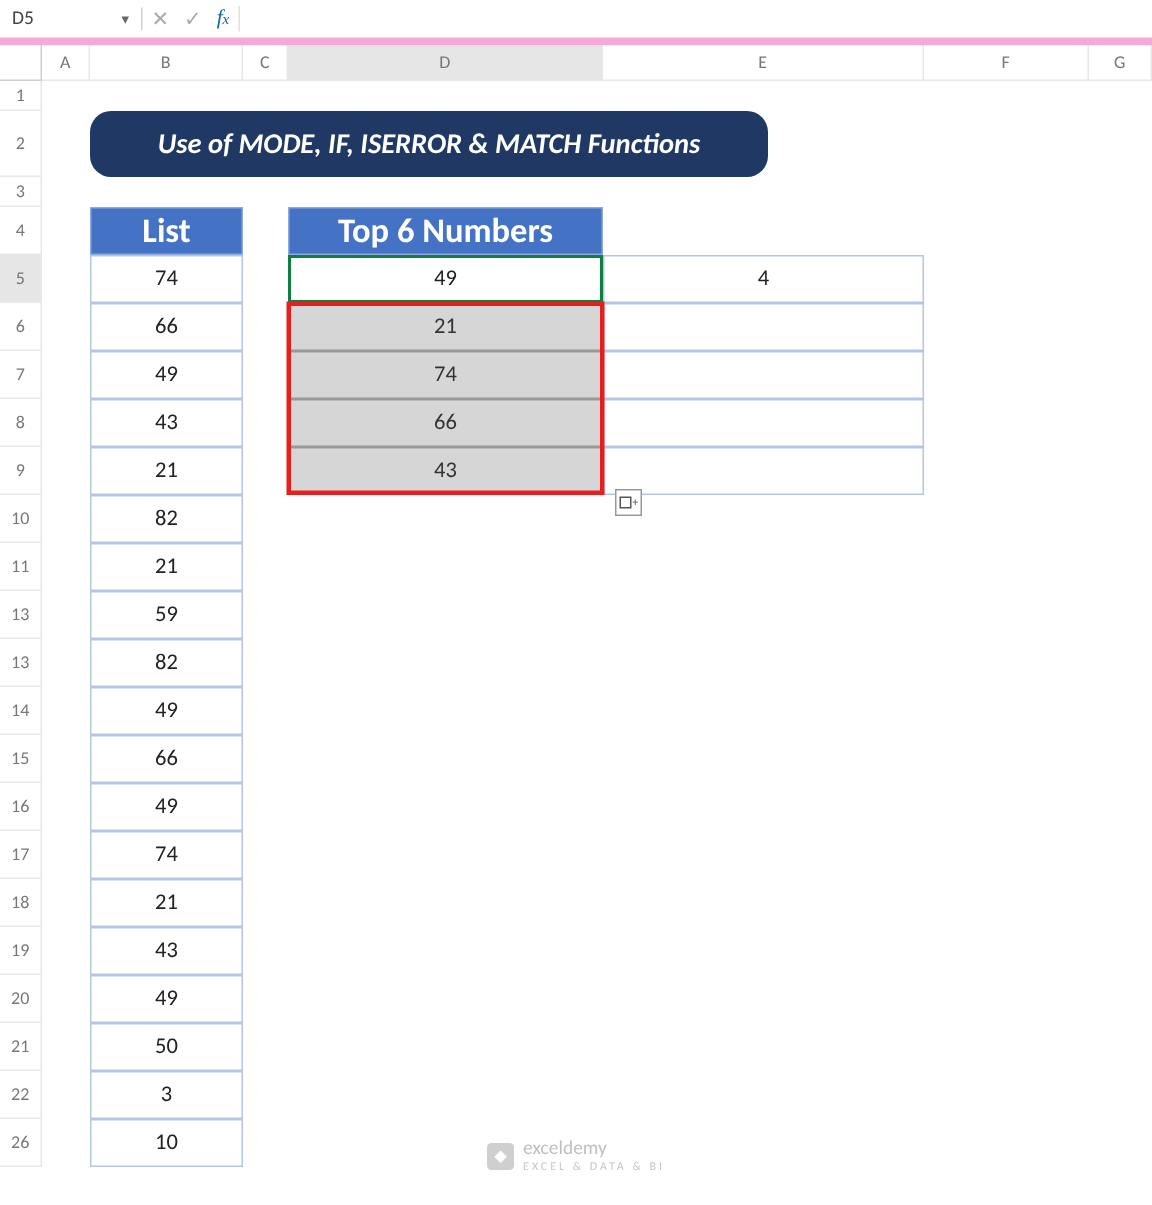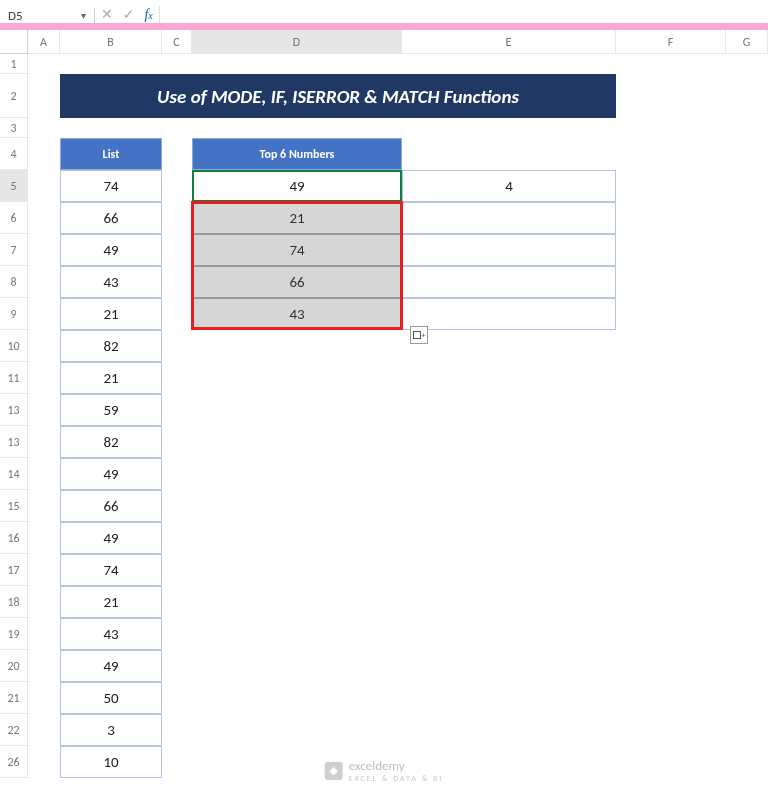--- a/index.html
+++ b/index.html
@@ -8,22 +8,22 @@
     font-size: 14px;
     background: #ffffff;
     color: #333;
     width: 768px;
     height: 803px;
     overflow: hidden;
     position: relative;
   }
   .formula-bar {
     display: flex;
-    align-items: flex-end;
-    border-bottom: 7px solid #f9a8d4;
+    align-items: center;
+    border-bottom: 5px solid #f9a8d4;
     height: 30px;
     background: #fff;
   }
   .name-box {
     width: 95px;
     display: flex;
     align-items: center;
     border-right: 1px solid #d0d0d0;
     padding: 0 8px;
     justify-content: space-between;
@@ -100,21 +100,21 @@
     color: #fff;
     font-weight: bold;
     font-size: 19px;
     font-style: italic;
     border: none;
   }
   .tbl-hdr {
     background: #4472C4;
     color: #fff;
     font-weight: bold;
-    font-size: 12px;
+    font-size: 23px;
     border: 1px solid #8EA9DB;
   }
   .tbl-cell {
     background: #fff;
     border: 1px solid #B4C6E7;
     color: #222;
   }
   .sel-cell-d5 {
     border: 2px solid #0d7f3f;
     position: relative;
@@ -199,21 +199,21 @@
     <div class="cell cC row-h1"></div>
     <div class="cell cD row-h1"></div>
     <div class="cell cE row-h1"></div>
     <div class="cell cF row-h1"></div>
     <div class="cell cG row-h1"></div>
   </div>
 
   <div class="row row-h2">
     <div class="rowhdr row-h2">2</div>
     <div class="cell cA row-h2"></div>
-    <div class="cell title-cell row-h2" style="width:556px;">
+    <div class="cell title-cell row-h2" style="width:452px;border-radius:14px;">
       <span>Use of MODE, IF, ISERROR &amp; MATCH Functions</span>
     </div>
     <div class="cell cF row-h2"></div>
     <div class="cell cG row-h2"></div>
   </div>
 
   <div class="row row-h1">
     <div class="rowhdr row-h1">3</div>
     <div class="cell cA row-h1"></div>
     <div class="cell cB row-h1"></div>

